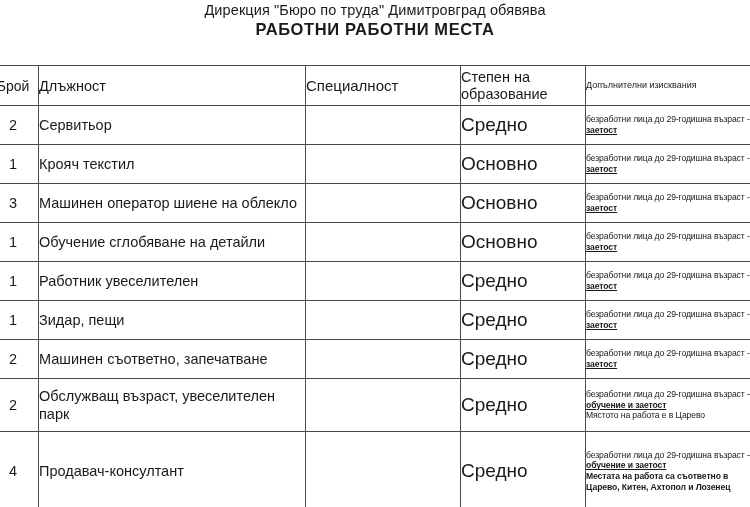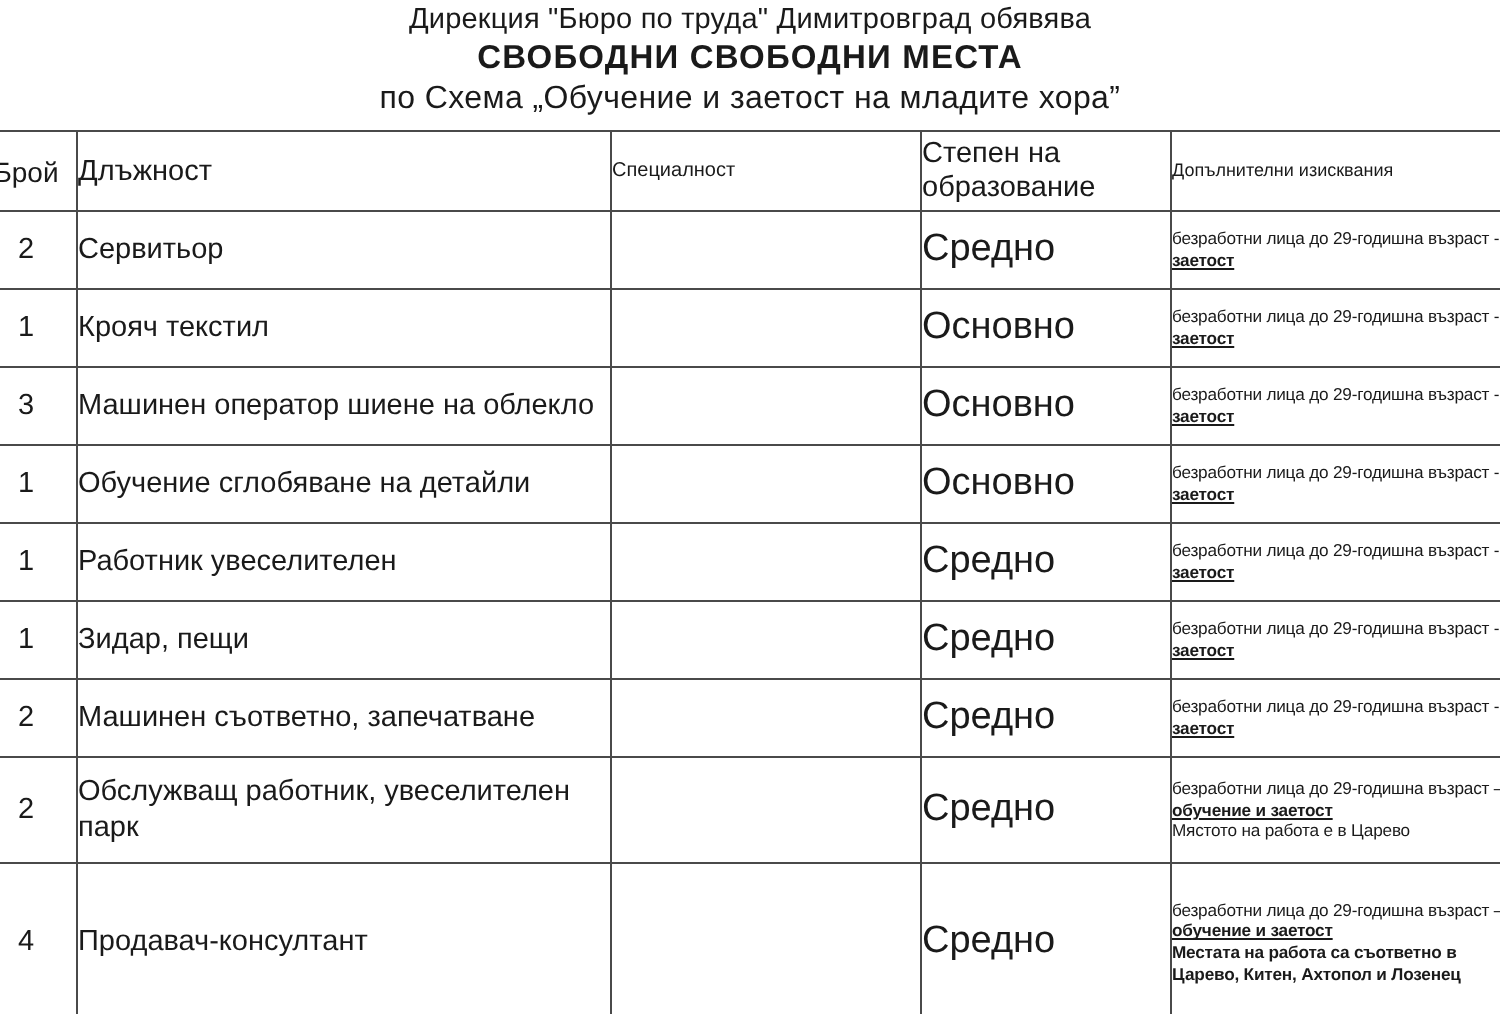--- a/index.html
+++ b/index.html
@@ -78,21 +78,21 @@
   col.c-req   { width: 167px; }
 
   
   thead th {
     height: 39px;
     font-weight: 400;
     text-align: left;
   }
   .th-count   { text-align: center; font-size: 14px; padding: 0 2px; }
   .th-pos     { font-size: 14.5px; padding-left: 6px; }
-  .th-spec    { font-size: 10px; padding-left: 7px; }
+  .th-spec    { font-size: 15px; padding-left: 7px; }
   .th-edu     { font-size: 14.5px; padding-left: 5px; line-height: 17px; vertical-align: top; padding-top: 2px; }
   .th-req     { font-size: 9px; padding-left: 4px; vertical-align: top; padding-top: 3px; line-height: 11px; }
 
   
   .td-count {
     text-align: center;
     font-size: 14.5px;
     vertical-align: middle;
   }
   .td-pos {
@@ -125,22 +125,21 @@
   tr.r-tall  > td { height: 52px; }
   tr.r-xtall > td { height: 78px; }
 </style>
 </head>
 <body>
 
 <div class="page">
 
   <div class="heading">
     <div class="line1">Дирекция "Бюро по труда" Димитровград  обявява</div>
-    <div class="line2">СВОБОДНИ СВОБОДНИ МЕСТА</div>
-    <div class="line3">по Схема „Обучение и заетост на младите хора”</div>
+    <div class="line2">РАБОТНИ РАБОТНИ МЕСТА</div>
   </div>
 
   <div class="tbl-wrap">
     <table class="vacancies">
       <colgroup>
         <col class="c-count">
         <col class="c-pos">
         <col class="c-spec">
         <col class="c-edu">
         <col class="c-req">
@@ -199,21 +198,21 @@
           </tr>
           <tr class="r-std">
             <td class="td-count">2</td>
             <td class="td-pos">Машинен съответно, запечатване</td>
             <td class="td-spec"></td>
             <td class="td-edu">Средно</td>
             <td class="td-req"><span>безработни лица до 29-годишна възраст - </span><b>заетост</b></td>
           </tr>
           <tr class="r-tall">
             <td class="td-count">2</td>
-            <td class="td-pos">Обслужващ работник, увеселителен парк</td>
+            <td class="td-pos">Обслужващ възраст, увеселителен парк</td>
             <td class="td-spec"></td>
             <td class="td-edu">Средно</td>
             <td class="td-req"><span>безработни лица до 29-годишна възраст – </span><b>обучение и заетост</b><span class="req-note">Мястото на работа е в Царево</span></td>
           </tr>
           <tr class="r-xtall">
             <td class="td-count">4</td>
             <td class="td-pos">Продавач-консултант</td>
             <td class="td-spec"></td>
             <td class="td-edu">Средно</td>
             <td class="td-req"><span>безработни лица до 29-годишна възраст – </span><b>обучение и заетост</b><span class="req-note bold">Местата на работа са съответно в Царево, Китен, Ахтопол и Лозенец</span></td>

